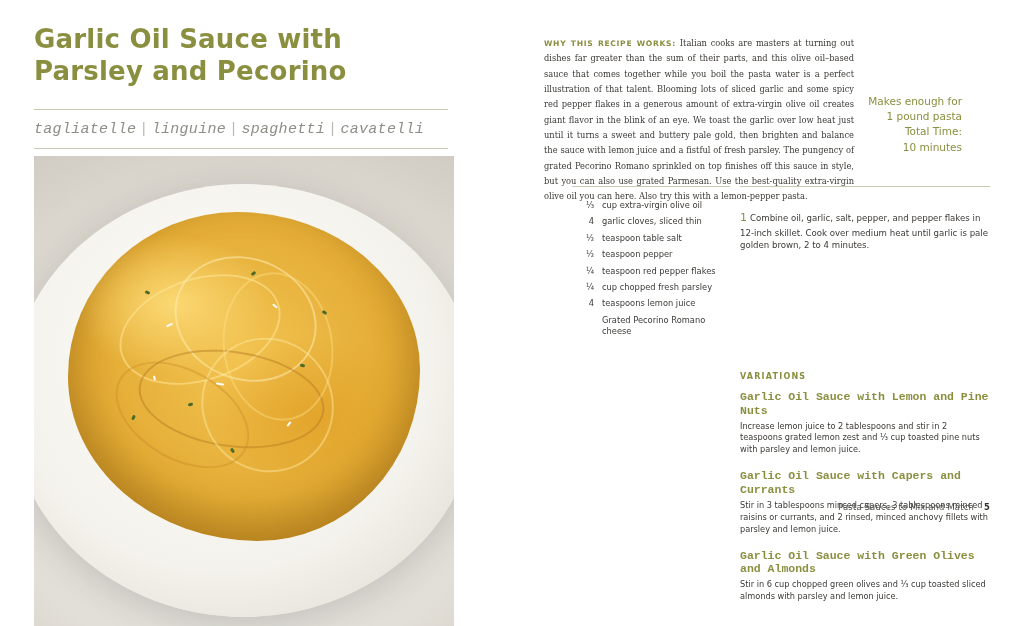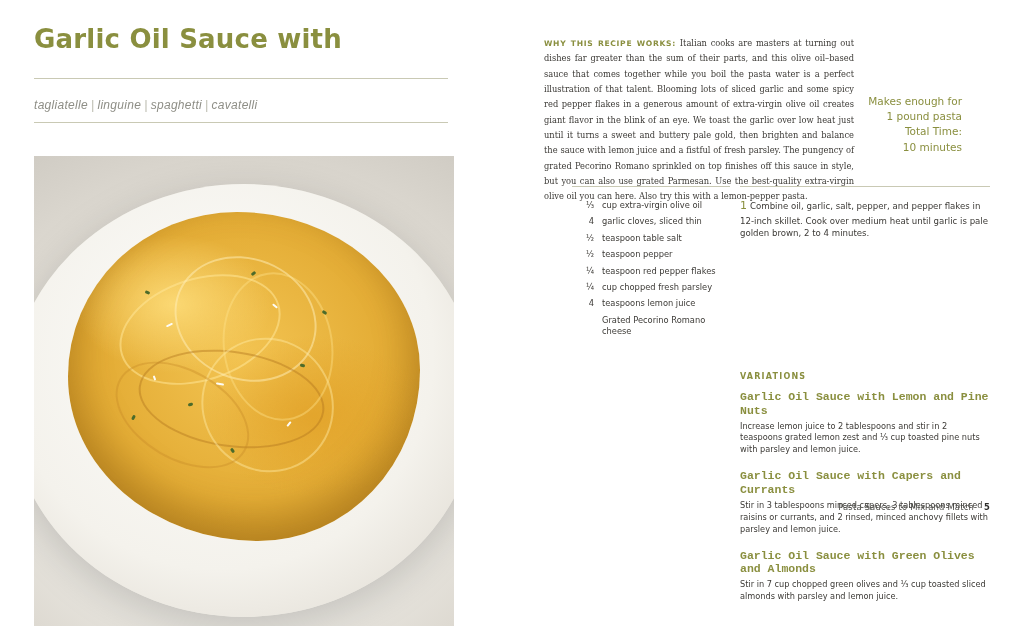--- a/index.html
+++ b/index.html
@@ -36,24 +36,24 @@
     letter-spacing: 0.2px;
     color: #8a8f3f;
     margin: 0;
   }
   .title-rule {
     margin-top: 22px;
     border-top: 1px solid #c9c9b4;
     width: 414px;
   }
   .pasta-shapes {
-    margin-top: 19px;
-    font-family: Liberation Sans, sans-serif;
+    margin-top: 11px;
+    font-family: Liberation Mono, monospace;
     font-style: italic;
-    font-size: 12px;
+    font-size: 15px;
     color: #8e8e86;
     letter-spacing: 0.3px;
   }
   .shape-sep {
     color: #b9b9ad;
     padding: 0 3px;
   }
   .shapes-rule {
     margin-top: 10px;
     border-top: 1px solid #c9c9b4;
@@ -210,20 +210,21 @@
     left: 740px;
     top: 198px;
     width: 250px;
     font-family: "DejaVu Sans", sans-serif;
     font-size: 8.6px;
     line-height: 1.5;
     color: #3c3a36;
   }
   .step {
     margin-bottom: 9px;
+    margin-top: 12px;
   }
   .step-num {
     font-size: 11px;
     color: #8a8f3f;
     font-weight: normal;
     margin-right: 3px;
   }
   .to-serve-label {
     color: #8a8f3f;
     font-size: 9.5px;
@@ -274,20 +275,21 @@
   }
 </style>
 </head>
 <body>
 
 <div class="page">
 
   <div class="left-col">
     <h1 class="recipe-title">
       <span>Garlic Oil Sauce with</span><br>
+      <span>Parsley and Pecorino</span>
     </h1>
     <div class="title-rule"></div>
     <div class="pasta-shapes">
       <span>tagliatelle</span><span class="shape-sep">|</span><span>linguine</span><span class="shape-sep">|</span><span>spaghetti</span><span class="shape-sep">|</span><span>cavatelli</span>
     </div>
     <div class="shapes-rule"></div>
   </div>
 
   <div class="photo-wrap">
     <div class="photo">
@@ -385,21 +387,21 @@
       <div class="var-body">Increase lemon juice to 2 tablespoons and stir in 2 teaspoons grated lemon zest and ⅓ cup toasted pine nuts with parsley and lemon juice.</div>
     </div>
 
     <div>
       <div class="var-title">Garlic Oil Sauce with Capers and Currants</div>
       <div class="var-body">Stir in 3 tablespoons minced capers, 3 tablespoons minced raisins or currants, and 2 rinsed, minced anchovy fillets with parsley and lemon juice.</div>
     </div>
 
     <div>
       <div class="var-title">Garlic Oil Sauce with Green Olives and Almonds</div>
-      <div class="var-body">Stir in 7 cup chopped green olives and ⅓ cup toasted sliced almonds with parsley and lemon juice.</div>
+      <div class="var-body">Stir in 6 cup chopped green olives and ⅓ cup toasted sliced almonds with parsley and lemon juice.</div>
     </div>
   </div>
 
   <div class="footer">
     <span>Pasta Sauces to Mix and Match</span><span class="pg">5</span>
   </div>
 
 </div>
 
 </body></html>

